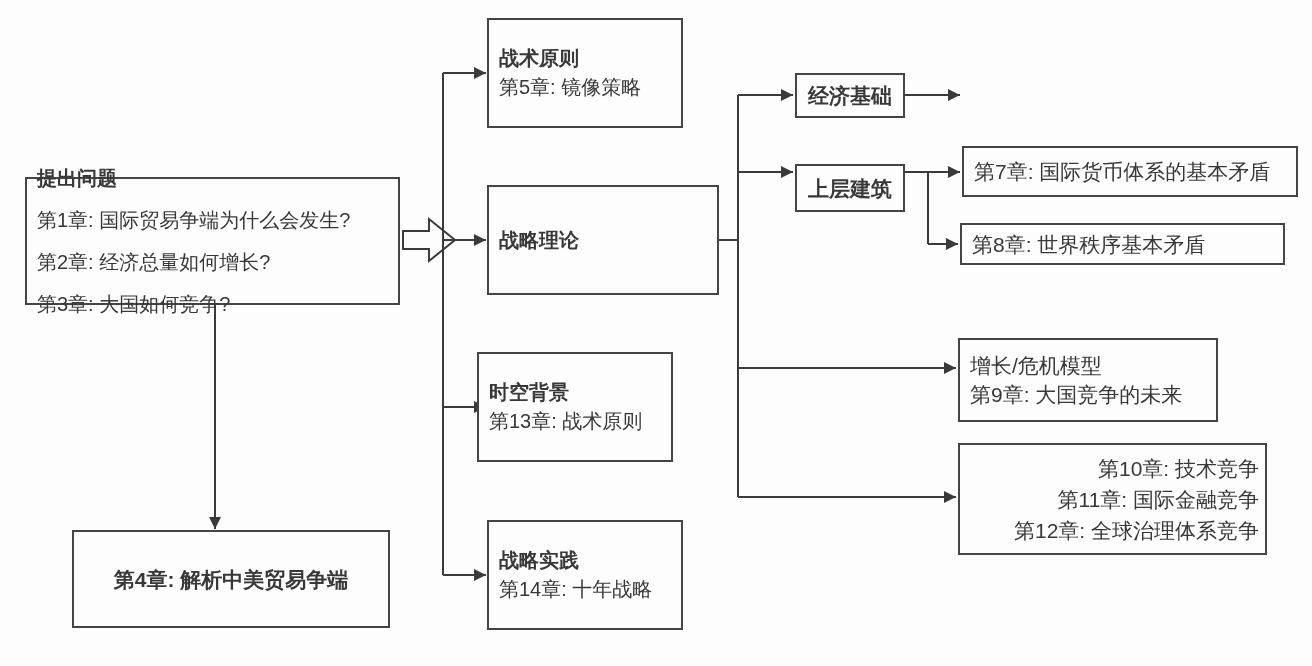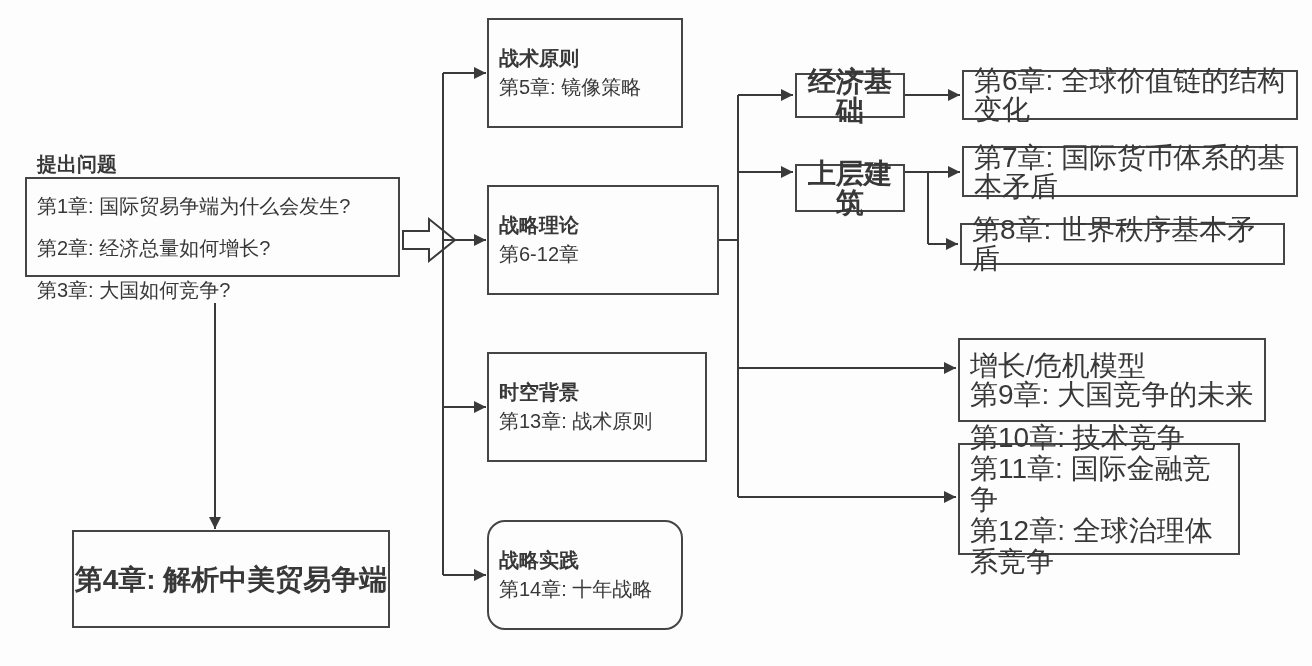--- a/index.html
+++ b/index.html
@@ -9,21 +9,21 @@
   }
   .connectors{position:absolute;left:0;top:0;width:1312px;height:666px;}
   .box{
     position:absolute;box-sizing:border-box;border:2px solid #454545;background:#fdfdfd;
     display:flex;flex-direction:column;justify-content:center;
     font-size:20px;line-height:29px;
   }
   .box.pad{padding-left:10px;padding-right:6px;}
   .box.center{align-items:center;text-align:center;}
   .bold{font-weight:bold;}
-  .fs21{font-size:28px;}
+  .fs21{font-size:21px;}
   .lh31{line-height:31px;}
 </style>
 </head>
 <body>
 
 <div class="canvas">
 
   <svg class="connectors" width="1312" height="666" viewBox="0 0 1312 666">
     <defs>
       <marker id="arr" markerUnits="userSpaceOnUse" markerWidth="14" markerHeight="14" refX="12" refY="7" orient="auto">
@@ -44,75 +44,71 @@
       <line x1="738" y1="172" x2="793" y2="172" marker-end="url(#arr)"></line>
       <line x1="738" y1="368" x2="956" y2="368" marker-end="url(#arr)"></line>
       <line x1="738" y1="497" x2="956" y2="497" marker-end="url(#arr)"></line>
       <line x1="903" y1="95" x2="960" y2="95" marker-end="url(#arr)"></line>
       <line x1="903" y1="172" x2="960" y2="172" marker-end="url(#arr)"></line>
       <path d="M928,172 V244"></path>
       <line x1="928" y1="244" x2="958" y2="244" marker-end="url(#arr)"></line>
     </g>
   </svg>
 
-  <div class="box pad" style="left:25px;top:177px;width:375px;height:100px;gap:13px;">
+  <div class="box pad" style="left:25px;top:177px;width:375px;height:128px;gap:13px;">
     <div class="bold">提出问题</div>
     <div>第1章: 国际贸易争端为什么会发生?</div>
     <div>第2章: 经济总量如何增长?</div>
     <div>第3章: 大国如何竞争?</div>
   </div>
 
   <div class="box center fs21" style="left:72px;top:530px;width:318px;height:98px;font-weight:bold;">
     <div>第4章: 解析中美贸易争端</div>
   </div>
 
   <div class="box pad" style="left:487px;top:18px;width:196px;height:110px;">
     <div class="bold">战术原则</div>
     <div>第5章: 镜像策略</div>
   </div>
 
   <div class="box pad" style="left:487px;top:185px;width:232px;height:110px;">
     <div class="bold">战略理论</div>
-    <div>第6-12章</div>
   </div>
 
-  <div class="box pad" style="left:487px;top:352px;width:220px;height:110px;">
+  <div class="box pad" style="left:477px;top:352px;width:196px;height:110px;">
     <div class="bold">时空背景</div>
     <div>第13章: 战术原则</div>
   </div>
 
-  <div class="box pad" style="left:487px;top:520px;width:196px;height:110px;border-radius:18px;">
+  <div class="box pad" style="left:487px;top:520px;width:196px;height:110px;">
     <div class="bold">战略实践</div>
     <div>第14章: 十年战略</div>
   </div>
 
   <div class="box center fs21" style="left:795px;top:73px;width:110px;height:45px;">
     <div class="bold">经济基础</div>
   </div>
 
-  <div class="box pad fs21" style="left:962px;top:70px;width:336px;height:50px;">
-    <div>第6章: 全球价值链的结构变化</div>
-  </div>
 
   <div class="box center fs21" style="left:795px;top:164px;width:110px;height:48px;text-align:center;">
     <div class="bold">上层建筑</div>
   </div>
 
   <div class="box pad fs21" style="left:962px;top:146px;width:336px;height:51px;">
     <div>第7章: 国际货币体系的基本矛盾</div>
   </div>
 
   <div class="box pad fs21" style="left:960px;top:223px;width:325px;height:42px;">
     <div>第8章: 世界秩序基本矛盾</div>
   </div>
 
-  <div class="box pad fs21" style="left:958px;top:338px;width:308px;height:84px;">
+  <div class="box pad fs21" style="left:958px;top:338px;width:260px;height:84px;">
     <div>增长/危机模型</div>
     <div>第9章: 大国竞争的未来</div>
   </div>
 
-  <div class="box pad fs21 lh31" style="left:958px;top:443px;width:282px;height:112px;">
+  <div class="box pad fs21 lh31" style="left:958px;top:443px;width:309px;height:112px;text-align:right;">
     <div>第10章: 技术竞争</div>
     <div>第11章: 国际金融竞争</div>
     <div>第12章: 全球治理体系竞争</div>
   </div>
 
 </div>
 
 </body></html>

